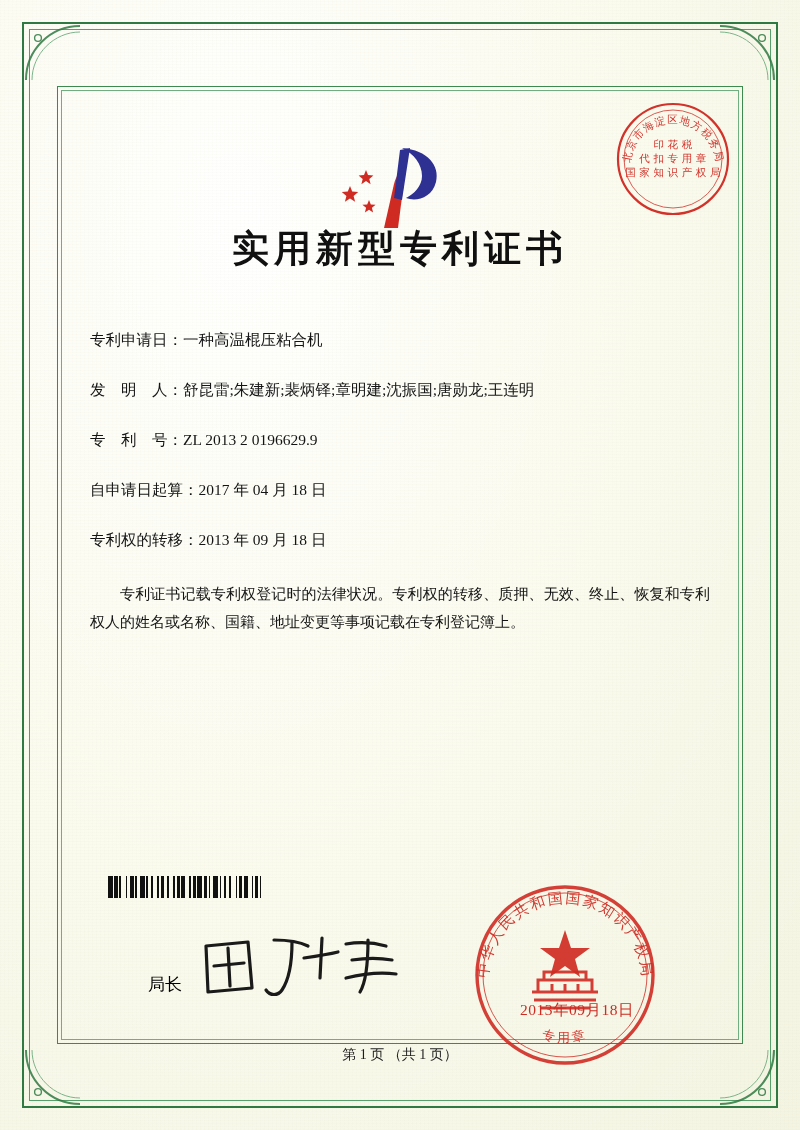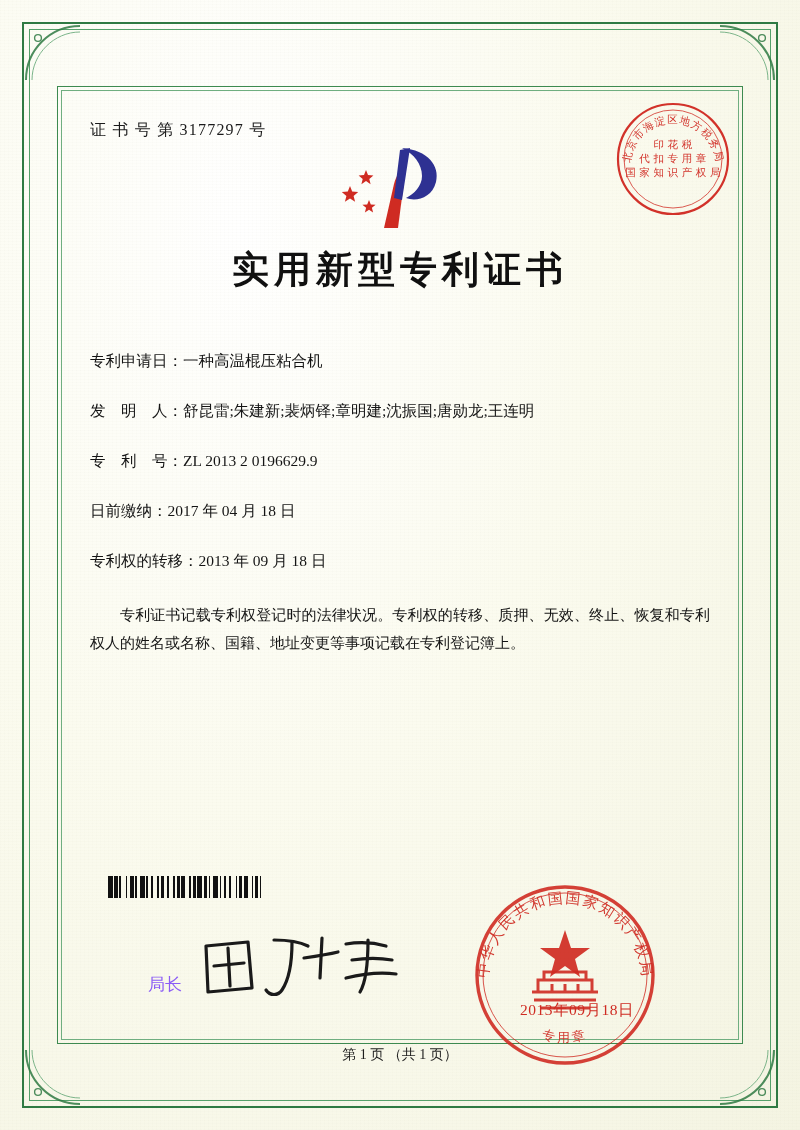--- a/index.html
+++ b/index.html
@@ -168,21 +168,21 @@
   #sign-row {
     position: absolute;
     left: 148px;
     top: 930px;
     display: flex;
     align-items: flex-end;
     gap: 14px;
   }
   #sign-label {
     font-size: 17px;
-    color: #8b5cf6;
+    color: #000000;
     padding-bottom: 6px;
   }
   #signature {
     width: 210px;
     height: 72px;
   }
 
   
   #seal {
     position: absolute;
@@ -283,36 +283,35 @@
     </svg>
     <div class="stamp-tax-text">
       <span>印 花 税</span>
       <span>代 扣 专 用 章</span>
       <span>国 家 知 识 产 权 局</span>
     </div>
   </div>
 
   <div class="content">
 
-    <div class="cert-number">证 书 号 第 3177297 号</div>
 
     <h1 class="title">实用新型专利证书</h1>
 
     <div class="fields">
       <div class="field">
         <span class="lbl">专利申请日：</span><span class="val">一种高温棍压粘合机</span>
       </div>
       <div class="field">
         <span class="lbl">发　明　人：</span><span class="val">舒昆雷;朱建新;裴炳铎;章明建;沈振国;唐勋龙;王连明</span>
       </div>
       <div class="field">
         <span class="lbl">专　利　号：</span><span class="val">ZL 2013 2 0196629.9</span>
       </div>
       <div class="field">
-        <span class="lbl">日前缴纳：</span><span class="val">2017 年 04 月 18 日</span>
+        <span class="lbl">自申请日起算：</span><span class="val">2017 年 04 月 18 日</span>
       </div>
       <div class="field">
         <span class="lbl">专利权的转移：</span><span class="val">2013 年 09 月 18 日</span>
       </div>
     </div>
 
     <div class="paragraphs">
       <p>专利证书记载专利权登记时的法律状况。专利权的转移、质押、无效、终止、恢复和专利权人的姓名或名称、国籍、地址变更等事项记载在专利登记簿上。</p>
     </div>
   </div>

